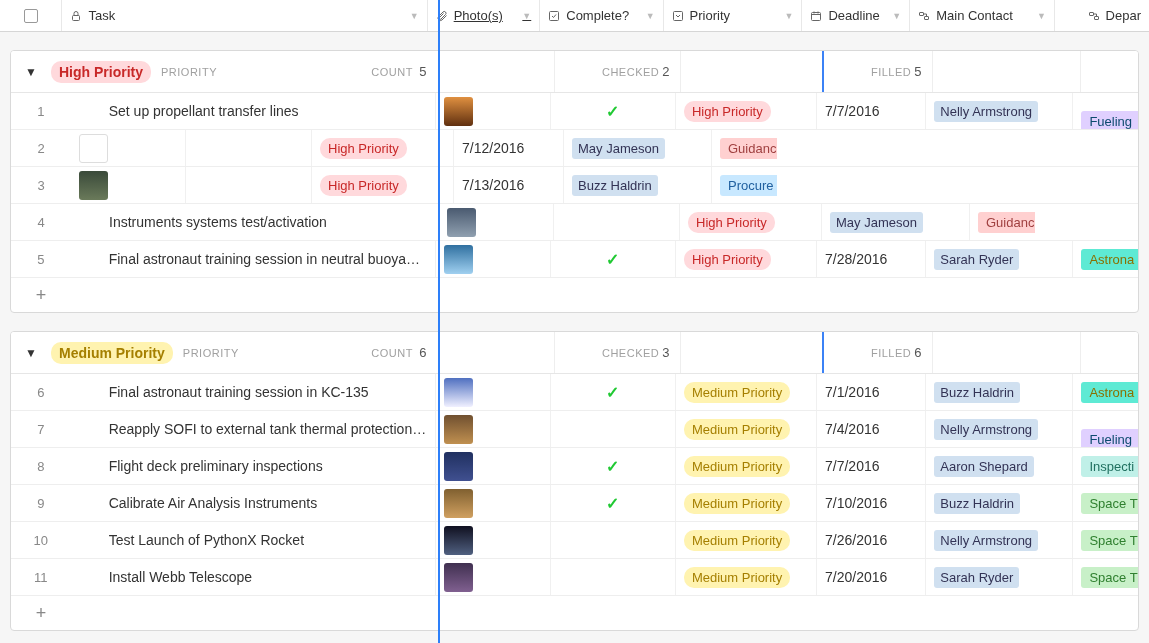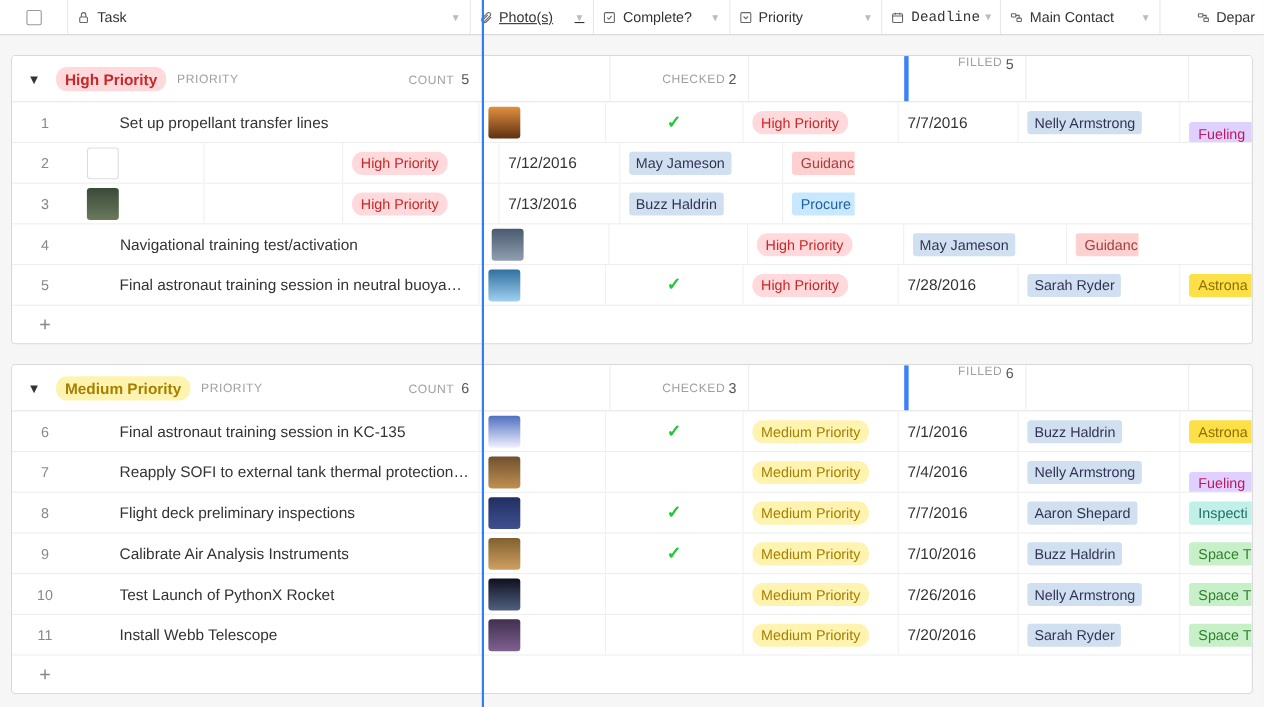--- a/index.html
+++ b/index.html
@@ -38,21 +38,21 @@
   color: #666;
   display: inline-flex;
   align-items: center;
 }
 .hcell .hicon svg { display:block; }
 .w-chk { width: 64px; justify-content: center; padding:0; }
 .w-task { width: 374px; }
 .w-photo { width: 115px; text-decoration: underline; }
 .w-complete { width: 126px; }
 .w-priority { width: 142px; }
-.w-deadline { width: 110px; font-family: Liberation Mono, monospace; }
+.w-deadline { width: 110px; }
 .w-contact { width: 148px; }
 .w-dept { width: 96px; border-right:none;justify-content:flex-end; }
 
 .blue-divider {
   position: absolute;
   left: 438px;
   top: 0;
   bottom: 0;
   width: 2px;
   background: #2d7ff9;
@@ -118,23 +118,24 @@
   justify-content:flex-end;
   padding-right:10px;
   color:#a0a0a0;
   font-size:11px;
   letter-spacing:0.5px;
 }
 .gh-checked .n { color:#555; font-size:13px; margin-left:3px; }
 .gh-prio { width: 142px; border-left:1px solid #eee; height:100%; }
 .gh-filled {
   width: 110px;
-  border-left:4px solid #3b82f6;
+  border-left:2px solid #3b82f6;
   height:100%;
   display:flex;
+  align-items:center;
   justify-content:flex-end;
   padding-right:10px;
   color:#a0a0a0;
   font-size:11px;
   letter-spacing:0.5px;
 }
 .gh-filled .n { color:#555; font-size:13px; margin-left:3px; }
 .gh-contact { width:148px; border-left:1px solid #eee; height:100%; }
 .gh-dept { flex:1; border-left:1px solid #eee; height:100%; }
 
@@ -186,24 +187,24 @@
 
 .tag {
   display:inline-block;
   padding: 3px 8px;
   border-radius: 10px;
   font-size: 13px;
 }
 .tag-high { background:#ffd9dc; color:#c82828; }
 .tag-med  { background:#fff3b0; color:#a57f00; }
 .tag-contact { background:#d0e0f0; color:#335; border-radius:3px; padding:3px 6px; }
-.tag-fueling { background:#e0d0ff; color:#be185d; border-radius:3px;margin-top:20px; }
+.tag-fueling { background:#e0d0ff; color:#0c4a6e; border-radius:3px;margin-top:20px; }
 .tag-guidance{ background:#ffd0d0; color:#a04040; border-radius:3px; }
 .tag-procure { background:#c8e8ff; color:#2060a0; border-radius:3px; }
-.tag-astro   { background:#fde047; color:#8a7000; border-radius:3px; }
+.tag-astro   { background:#5eead4; color:#8a7000; border-radius:3px; }
 .tag-inspect { background:#c0f0e8; color:#207060; border-radius:3px; }
 .tag-space   { background:#c8f0c8; color:#308030; border-radius:3px; }
 
 .add-row {
   height: 34px;
   display:flex;
   align-items:center;
 }
 .add-row .plus {
   width: 60px;
@@ -364,21 +365,21 @@
       <div class="cell c-contact">
           <span class="tag tag-contact">Buzz Haldrin</span>
         </div>
       <div class="cell c-dept">
           <span class="tag tag-procure">Procure</span>
         </div>
       </div>
       <div class="row">
       <div class="cell c-num">4</div>
       <div class="cell c-task">
-          <span>Navigational training test/activation</span>
+          <span>Instruments systems test/activation</span>
         </div>
       <div class="cell c-photo">
           <span class="thumb t4"></span>
         </div>
       <div class="cell c-complete"></div>
       <div class="cell c-prio">
           <span class="tag tag-high">High Priority</span>
         </div>
       <div class="cell c-contact">
           <span class="tag tag-contact">May Jameson</span>

